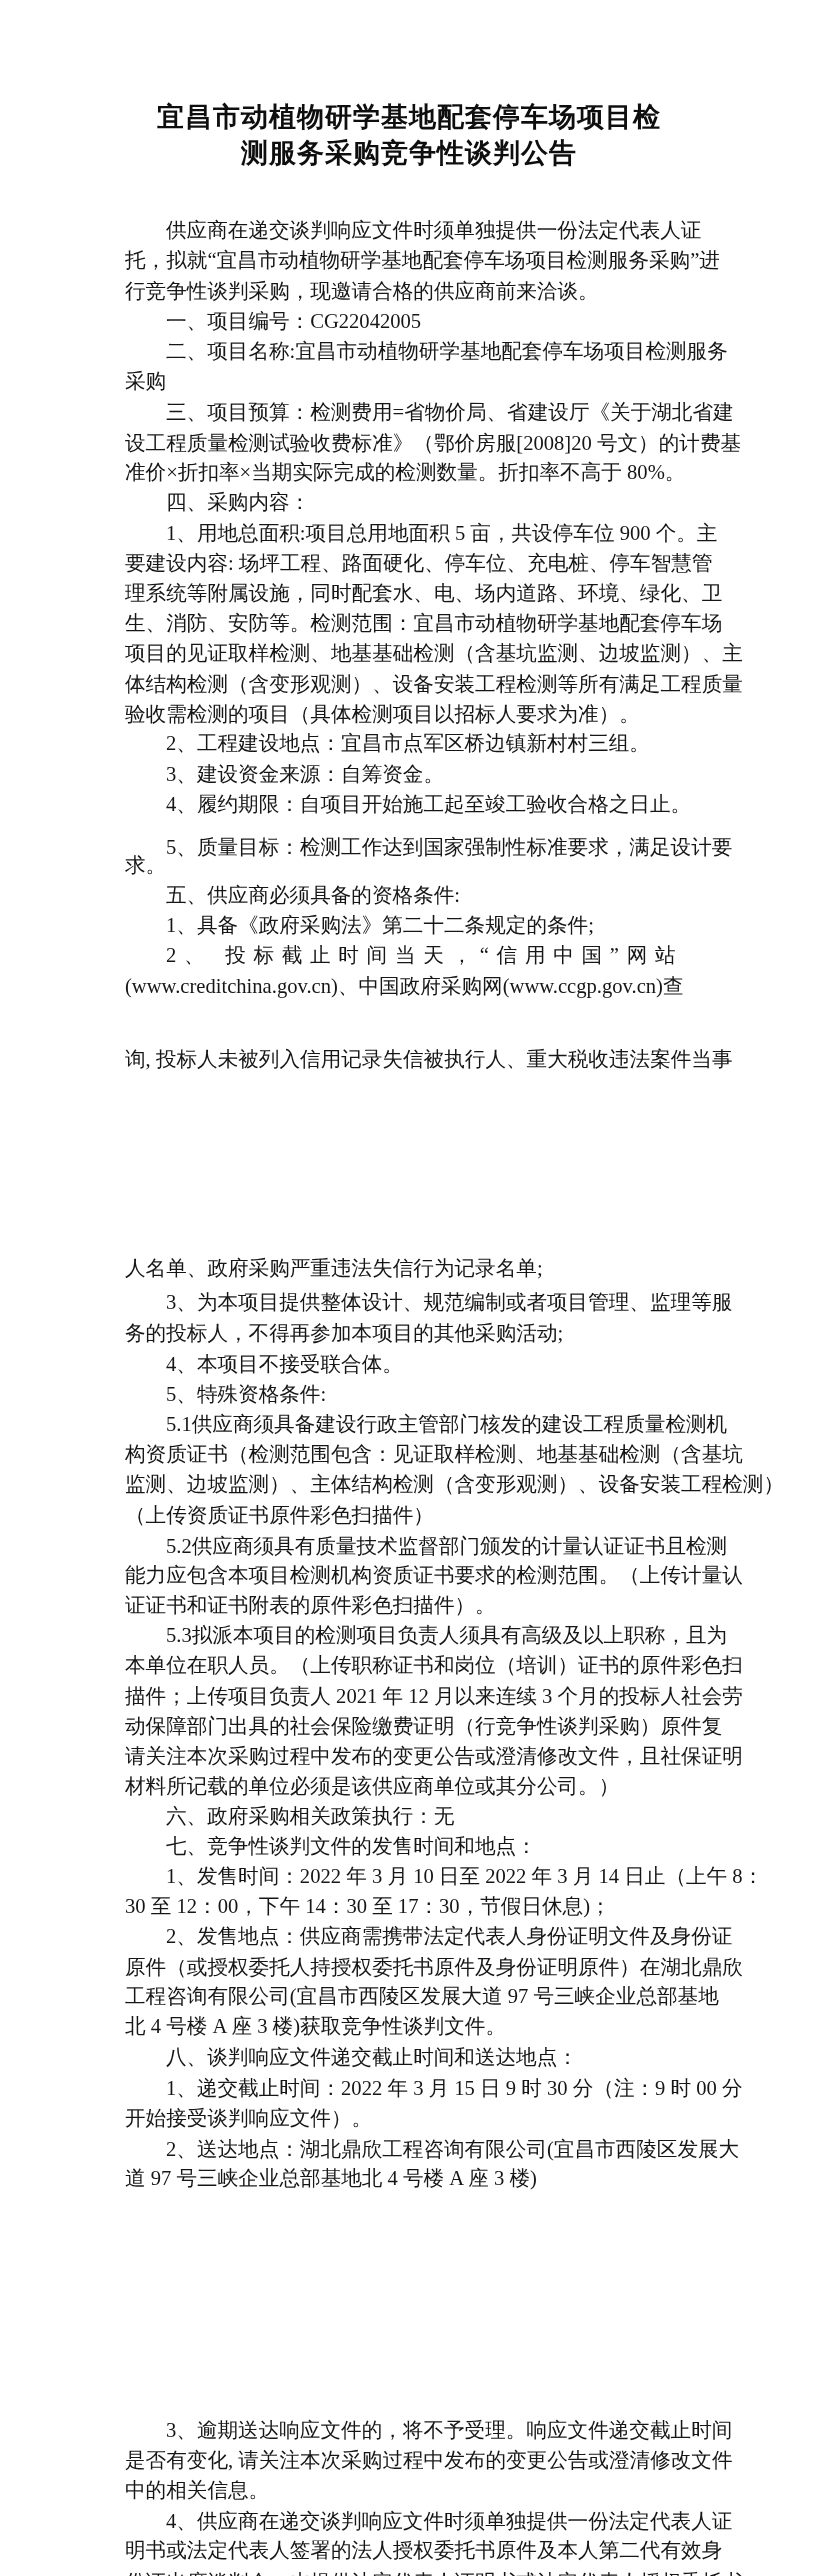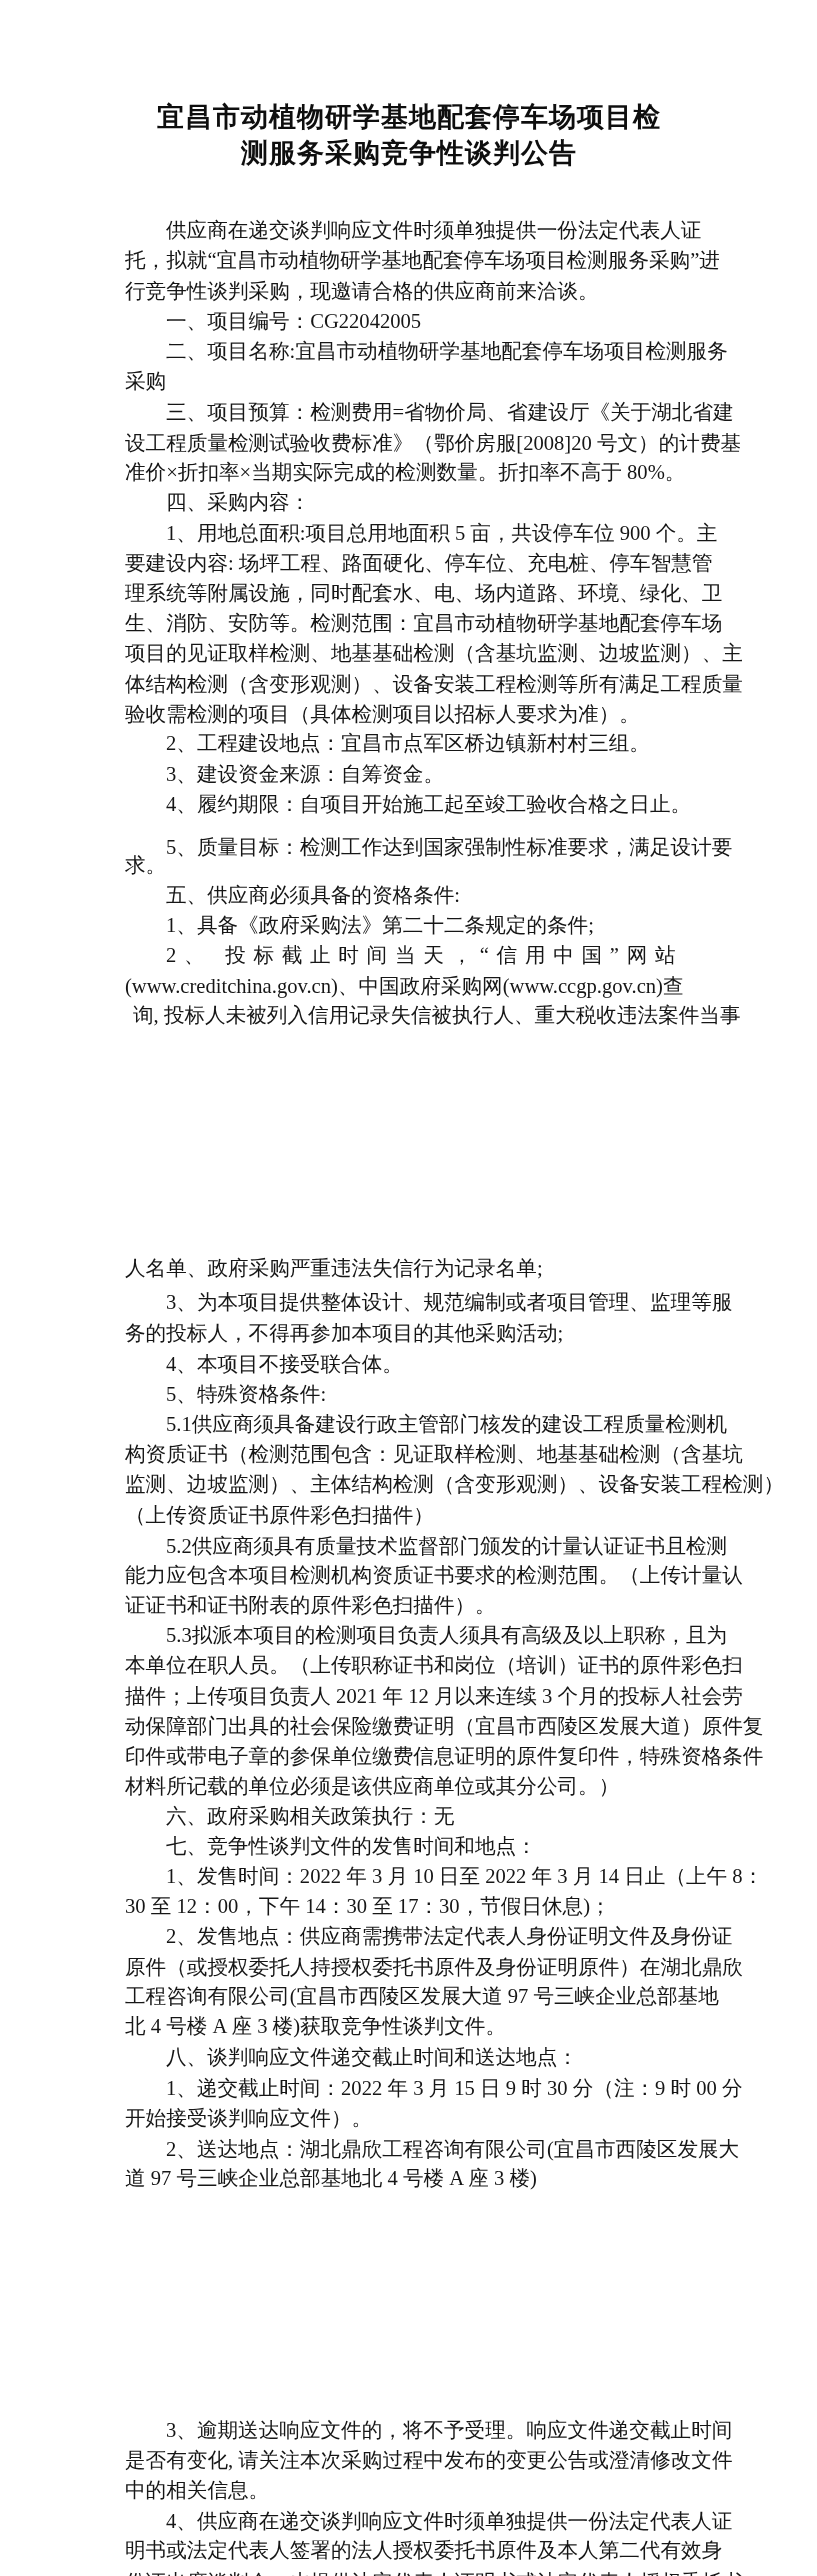--- a/index.html
+++ b/index.html
@@ -49,38 +49,38 @@
       <div class="line" style="top: 699px;">验收需检测的项目（具体检测项目以招标人要求为准）。</div>
       <div class="line" style="top: 728px; padding-left: 41px;">2、工程建设地点：宜昌市点军区桥边镇新村村三组。</div>
       <div class="line" style="top: 759px; padding-left: 41px;">3、建设资金来源：自筹资金。</div>
       <div class="line" style="top: 789px; padding-left: 41px;">4、履约期限：自项目开始施工起至竣工验收合格之日止。</div>
       <div class="line" style="top: 820px; padding-left: 41px; margin-top: 12px;">5、质量目标：检测工作达到国家强制性标准要求，满足设计要</div>
       <div class="line" style="top: 850px;">求。</div>
       <div class="line" style="top: 880px; padding-left: 41px;">五、供应商必须具备的资格条件:</div>
       <div class="line" style="top: 910px; padding-left: 41px;">1、具备《政府采购法》第二十二条规定的条件;</div>
       <div class="line" style="top: 940px; padding-left: 41px; letter-spacing: 7.7px;">2、 投标截止时间当天，“信用中国”网站</div>
       <div class="line" style="top: 971px;">(www.creditchina.gov.cn)、中国政府采购网(www.ccgp.gov.cn)查</div>
-      <div class="line" style="top: 1000px; margin-left: 8px;">询, 投标人未被列入信用记录失信被执行人、重大税收违法案件当事</div>
+      <div class="line" style="top: 1044px;">询, 投标人未被列入信用记录失信被执行人、重大税收违法案件当事</div>
       <div class="line" style="top: 1253px;">人名单、政府采购严重违法失信行为记录名单;</div>
       <div class="line" style="top: 1287px; padding-left: 41px;">3、为本项目提供整体设计、规范编制或者项目管理、监理等服</div>
       <div class="line" style="top: 1318px;">务的投标人，不得再参加本项目的其他采购活动;</div>
       <div class="line" style="top: 1349px; padding-left: 41px;">4、本项目不接受联合体。</div>
       <div class="line" style="top: 1379px; padding-left: 41px;">5、特殊资格条件:</div>
       <div class="line" style="top: 1409px; padding-left: 41px;">5.1供应商须具备建设行政主管部门核发的建设工程质量检测机</div>
       <div class="line" style="top: 1439px; text-align: center;">构资质证书（检测范围包含：见证取样检测、地基基础检测（含基坑</div>
       <div class="line" style="top: 1469px;">监测、边坡监测）、主体结构检测（含变形观测）、设备安装工程检测）</div>
       <div class="line" style="top: 1500px;">（上传资质证书原件彩色扫描件）</div>
       <div class="line" style="top: 1531px; padding-left: 41px;">5.2供应商须具有质量技术监督部门颁发的计量认证证书且检测</div>
       <div class="line" style="top: 1560px;">能力应包含本项目检测机构资质证书要求的检测范围。（上传计量认</div>
       <div class="line" style="top: 1590px;">证证书和证书附表的原件彩色扫描件）。</div>
       <div class="line" style="top: 1620px; padding-left: 41px;">5.3拟派本项目的检测项目负责人须具有高级及以上职称，且为</div>
       <div class="line" style="top: 1650px;">本单位在职人员。（上传职称证书和岗位（培训）证书的原件彩色扫</div>
       <div class="line" style="top: 1681px;">描件；上传项目负责人 2021 年 12 月以来连续 3 个月的投标人社会劳</div>
-      <div class="line" style="top: 1711px;">动保障部门出具的社会保险缴费证明（宜昌市西陵区发展大道）原件复</div>
-      <div class="line" style="top: 1741px;">印件或带电子章的参保单位缴费信息证明的原件复印件，特殊资格条件</div>
+      <div class="line" style="top: 1711px;">动保障部门出具的社会保险缴费证明（行竞争性谈判采购）原件复</div>
+      <div class="line" style="top: 1741px;">请关注本次采购过程中发布的变更公告或澄清修改文件，且社保证明</div>
       <div class="line" style="top: 1771px;">材料所记载的单位必须是该供应商单位或其分公司。）</div>
       <div class="line" style="top: 1801px; padding-left: 41px;">六、政府采购相关政策执行：无</div>
       <div class="line" style="top: 1831px; padding-left: 41px;">七、竞争性谈判文件的发售时间和地点：</div>
       <div class="line" style="top: 1861px; padding-left: 41px;">1、发售时间：2022 年 3 月 10 日至 2022 年 3 月 14 日止（上午 8：</div>
       <div class="line" style="top: 1891px;">30 至 12：00，下午 14：30 至 17：30，节假日休息)；</div>
       <div class="line" style="top: 1921px; padding-left: 41px;">2、发售地点：供应商需携带法定代表人身份证明文件及身份证</div>
       <div class="line" style="top: 1952px;">原件（或授权委托人持授权委托书原件及身份证明原件）在湖北鼎欣</div>
       <div class="line" style="top: 1981px;">工程咨询有限公司(宜昌市西陵区发展大道 97 号三峡企业总部基地</div>
       <div class="line" style="top: 2011px;">北 4 号楼 A 座 3 楼)获取竞争性谈判文件。</div>
       <div class="line" style="top: 2042px; padding-left: 41px;">八、谈判响应文件递交截止时间和送达地点：</div>

